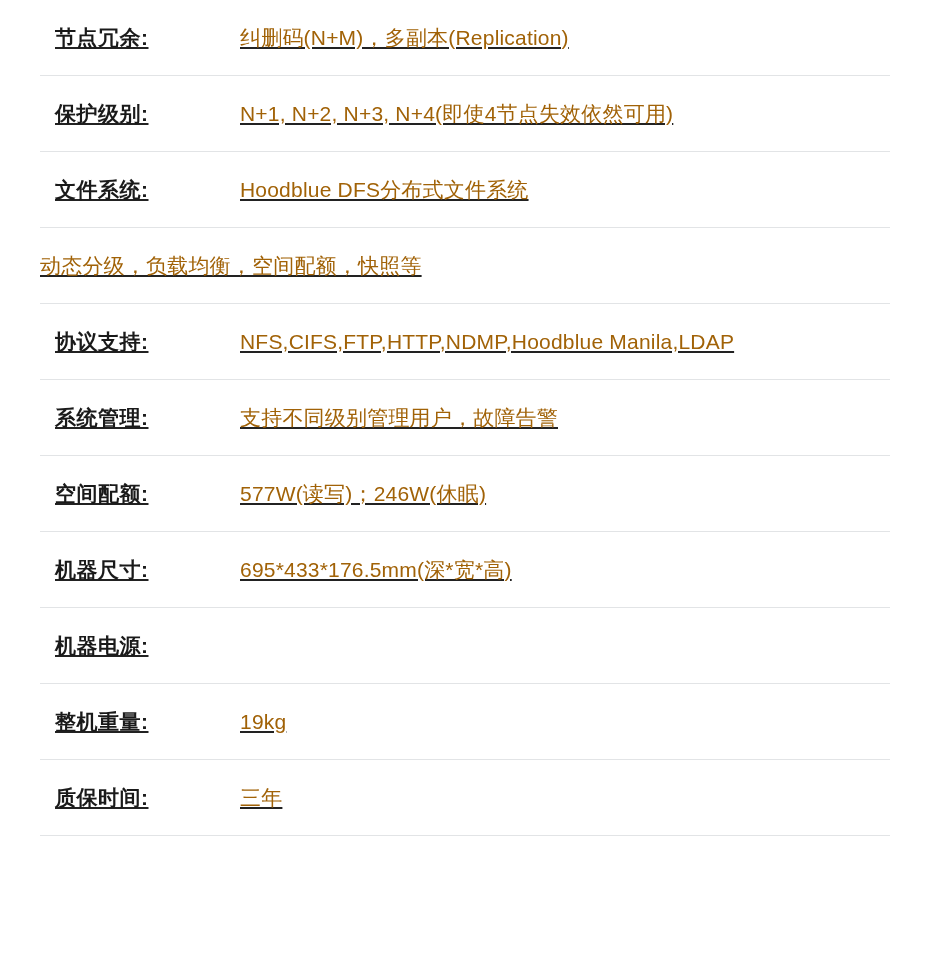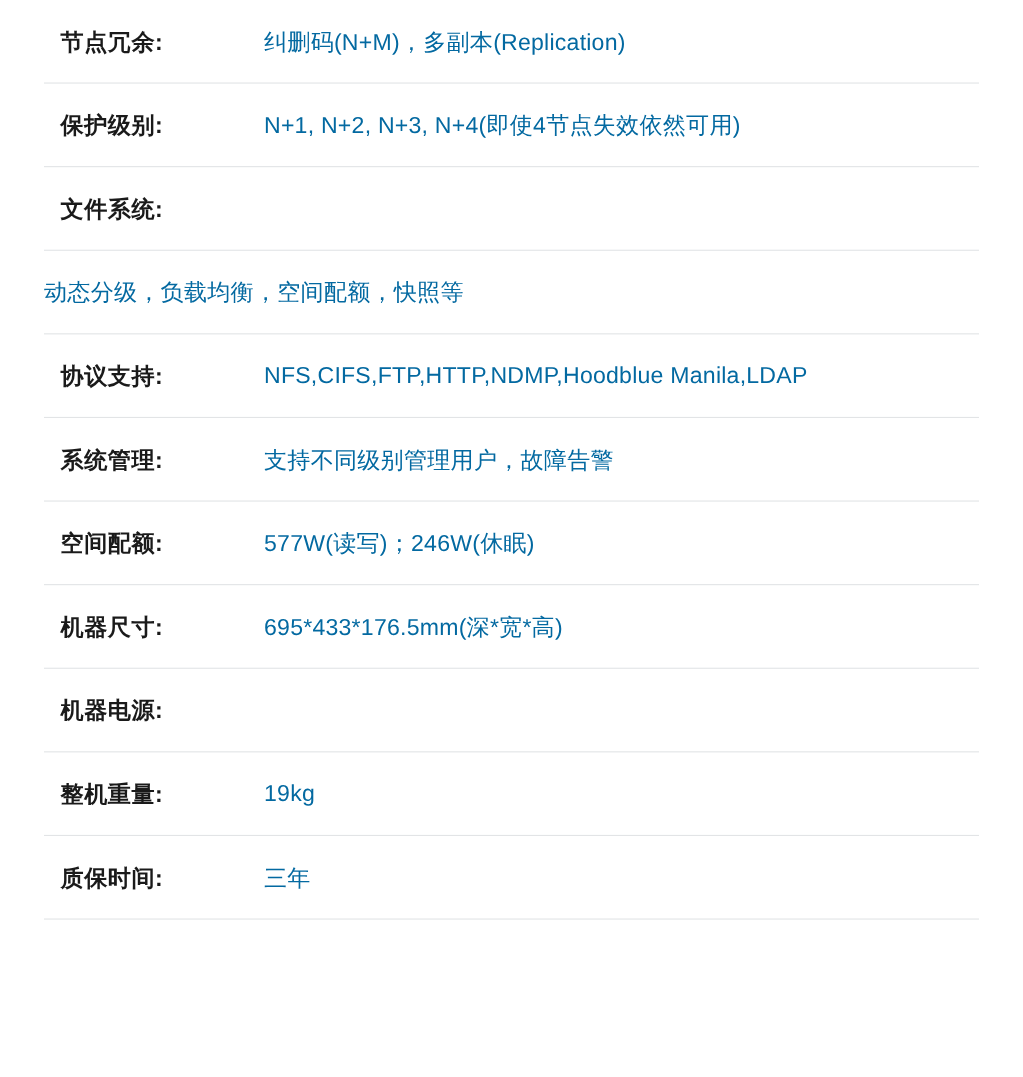--- a/index.html
+++ b/index.html
@@ -11,20 +11,21 @@
     width: 930px;
     height: 979px;
     font-family: "Liberation Sans", "DejaVu Sans", sans-serif;
     color: #222222;
     overflow: hidden;
   }
   .spec-table {
     width: 930px;
     box-sizing: border-box;
     padding: 0 40px;
+    text-decoration: underline;
   }
   .spec-row {
     display: flex;
     align-items: center;
     min-height: 76px;
     border-bottom: 1px solid #e2e4e6;
     box-sizing: border-box;
   }
   .spec-row:last-child {
     border-bottom: 1px solid #e2e4e6;
@@ -36,21 +37,21 @@
     color: #1a1a1a;
     letter-spacing: 0.5px;
     padding-left: 15px;
     box-sizing: border-box;
     white-space: nowrap;
   }
   .spec-value {
     flex: 1 1 auto;
     font-size: 21px;
     font-weight: normal;
-    color: #0369a1;
+    color: #a16207;
     letter-spacing: 0.2px;
     white-space: nowrap;
     overflow: hidden;
   }
 </style>
 </head>
 <body>
 
 <div class="spec-table">
 
@@ -59,20 +60,21 @@
     <div class="spec-value">纠删码(N+M)，多副本(Replication)</div>
   </div>
 
   <div class="spec-row">
     <div class="spec-label">保护级别:</div>
     <div class="spec-value">N+1, N+2, N+3, N+4(即使4节点失效依然可用)</div>
   </div>
 
   <div class="spec-row">
     <div class="spec-label">文件系统:</div>
+    <div class="spec-value">Hoodblue  DFS分布式文件系统</div>
   </div>
 
 
   <div class="spec-row">
     <div class="spec-value">动态分级，负载均衡，空间配额，快照等</div>
   </div>
 
   <div class="spec-row">
     <div class="spec-label">协议支持:</div>
     <div class="spec-value">NFS,CIFS,FTP,HTTP,NDMP,Hoodblue Manila,LDAP</div>

